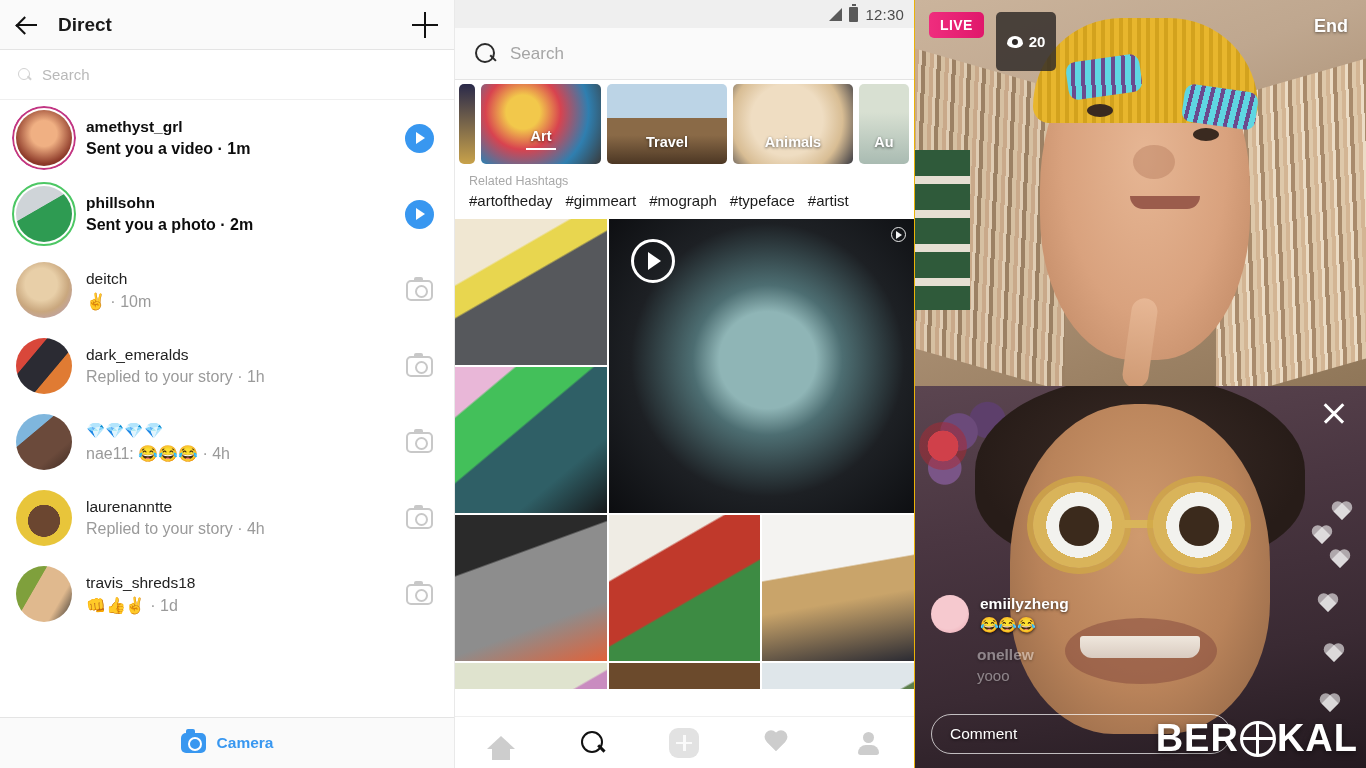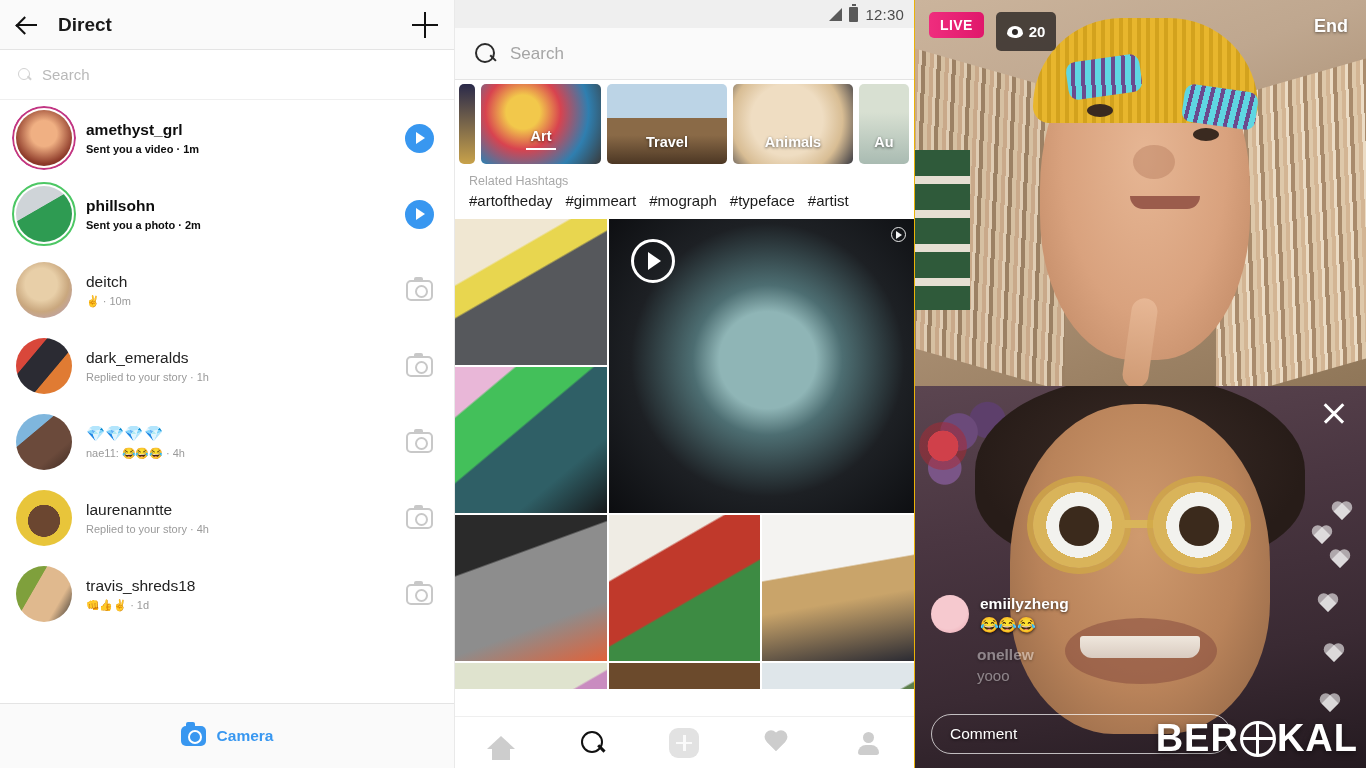--- a/index.html
+++ b/index.html
@@ -51,31 +51,31 @@
   .dm-av.ring { padding: 0; }
   .dm-av.ring::after {
     content:""; position:absolute; inset:-4px; border-radius:50%;
     border: 2px solid transparent;
   }
   .dm-av.ring-grad::after { border: 2.4px solid #c13584; background: linear-gradient(45deg,#f09433,#e6683c,#dc2743,#cc2366,#bc1888) border-box; -webkit-mask: linear-gradient(#fff 0 0) padding-box, linear-gradient(#fff 0 0); -webkit-mask-composite: xor; mask-composite: exclude; }
   .dm-av.ring-green::after { border: 2.4px solid #4cc764; }
   .dm-texts { flex: 1; min-width: 0; display: flex; flex-direction: column; gap: 4px; }
   .dm-name { font-size: 15.5px; color: #222; }
   .dm-name.unread { font-weight: bold; color: #0d0d0d; }
-  .dm-prev { font-size: 11px; color: #9a9a9a; white-space: nowrap; overflow: hidden; }
+  .dm-prev { font-size: 16px; color: #9a9a9a; white-space: nowrap; overflow: hidden; }
   .dm-prev.unread { font-weight: bold; color: #0d0d0d; }
   .dm-action { flex: 0 0 34px; display: flex; justify-content: center; }
   .play-badge { width: 29px; height: 29px; border-radius: 50%; background: #3897f0; display: flex; align-items: center; justify-content: center; }
   .play-badge::after { content:""; width:0; height:0; border-left: 9px solid #fff; border-top:6px solid transparent; border-bottom:6px solid transparent; margin-left:3px; }
   .cam-outline { width: 27px; height: 21px; border: 2px solid #c8c8c8; border-radius: 5px; position: relative; }
   .cam-outline::before { content:""; position:absolute; left:7px; top:3px; width:9px; height:9px; border:2px solid #c8c8c8; border-radius:50%; }
   .cam-outline::after { content:""; position:absolute; left:6px; top:-5px; width:9px; height:3px; background:#c8c8c8; border-radius:2px 2px 0 0; }
 
   .camera-footer {
-    position: absolute; bottom: 0; left: 0; right: 0; height: 65px;
+    position: absolute; bottom: 0; left: 0; right: 0; height: 51px;
     background: #fafafa; border-top: 1px solid #e4e4e4;
     display: flex; align-items: center; justify-content: center; gap: 11px; cursor: pointer;
   }
   .cam-blue { width: 25px; height: 20px; background: #3897f0; border-radius: 5px; position: relative; }
   .cam-blue::before { content:""; position:absolute; left:7.5px; top:4px; width:10px; height:10px; border:2.2px solid #fff; border-radius:50%; }
   .cam-blue::after { content:""; position:absolute; left:5px; top:-4px; width:9px; height:4px; background:#3897f0; border-radius:2px 2px 0 0; }
   .cam-label { font-size: 15.5px; color: #3897f0; font-weight: bold; }
 
   
   .panel-explore { width: 460px; height: 768px; position: relative; background: #fff; border-right: 1px solid #eab308; }
@@ -177,21 +177,21 @@
   .lips { position:absolute; left:150px; top:232px; width:152px; height:66px; border-radius: 50%; background: rgba(130,70,60,.5); }
   .plant { position:absolute; left:6px; top:10px; width:95px; height:120px;
     background: radial-gradient(circle at 40% 30%, #6b4a7a 0 18%, transparent 19%),
                 radial-gradient(circle at 70% 20%, #5d3f6b 0 15%, transparent 16%),
                 radial-gradient(circle at 25% 60%, #7a5587 0 16%, transparent 17%); }
   .redflower { position:absolute; left:4px; top:36px; width:48px; height:48px; border-radius:50%;
     background: radial-gradient(circle at 50% 50%, #d0404a 0 45%, rgba(170,40,50,.5) 46% 100%); }
 
   .live-badges { position: absolute; top: 12px; left: 14px; display: flex; gap: 12px; align-items: flex-start; z-index: 6; }
   .badge-live { background:#e81f76; background: linear-gradient(90deg,#ef2d7e,#e0176b); color:#fff; font-size:14px; font-weight:bold; padding: 5px 11px; border-radius: 5px; letter-spacing:.4px; }
-  .badge-viewers { background: rgba(45,40,38,.82); color:#fff; font-size:15px; font-weight:bold; padding: 11px 11px; border-radius: 5px; display:flex; align-items:center; gap:6px; }
+  .badge-viewers { background: rgba(45,40,38,.82); color:#fff; font-size:15px; font-weight:bold; padding: 21px 11px; border-radius: 5px; display:flex; align-items:center; gap:6px; }
   .ic-eye { width:16px; height:12px; border-radius: 50% 50% 50% 50% / 60% 60% 40% 40%; background:#fff; position:relative; }
   .ic-eye::after { content:""; position:absolute; left:5px; top:3px; width:6px; height:6px; border-radius:50%; background:#2d2826; }
   .btn-end { position:absolute; top:16px; right:18px; color:#fff; font-size:18px; font-weight:bold; z-index:6; cursor:pointer; text-shadow: 0 1px 3px rgba(0,0,0,.5); }
   .btn-close-guest { position:absolute; top: 398px; right: 18px; width: 30px; height: 30px; z-index: 7; cursor:pointer; }
   .btn-close-guest::before, .btn-close-guest::after { content:""; position:absolute; left:3px; top:14px; width:26px; height:2.6px; background:#fff; }
   .btn-close-guest::before { transform: rotate(45deg); }
   .btn-close-guest::after { transform: rotate(-45deg); }
 
   .comments { position:absolute; left:16px; bottom: 72px; z-index: 6; width: 300px; }
   .cmt { display:flex; align-items:flex-start; gap:11px; margin-bottom: 12px; }

